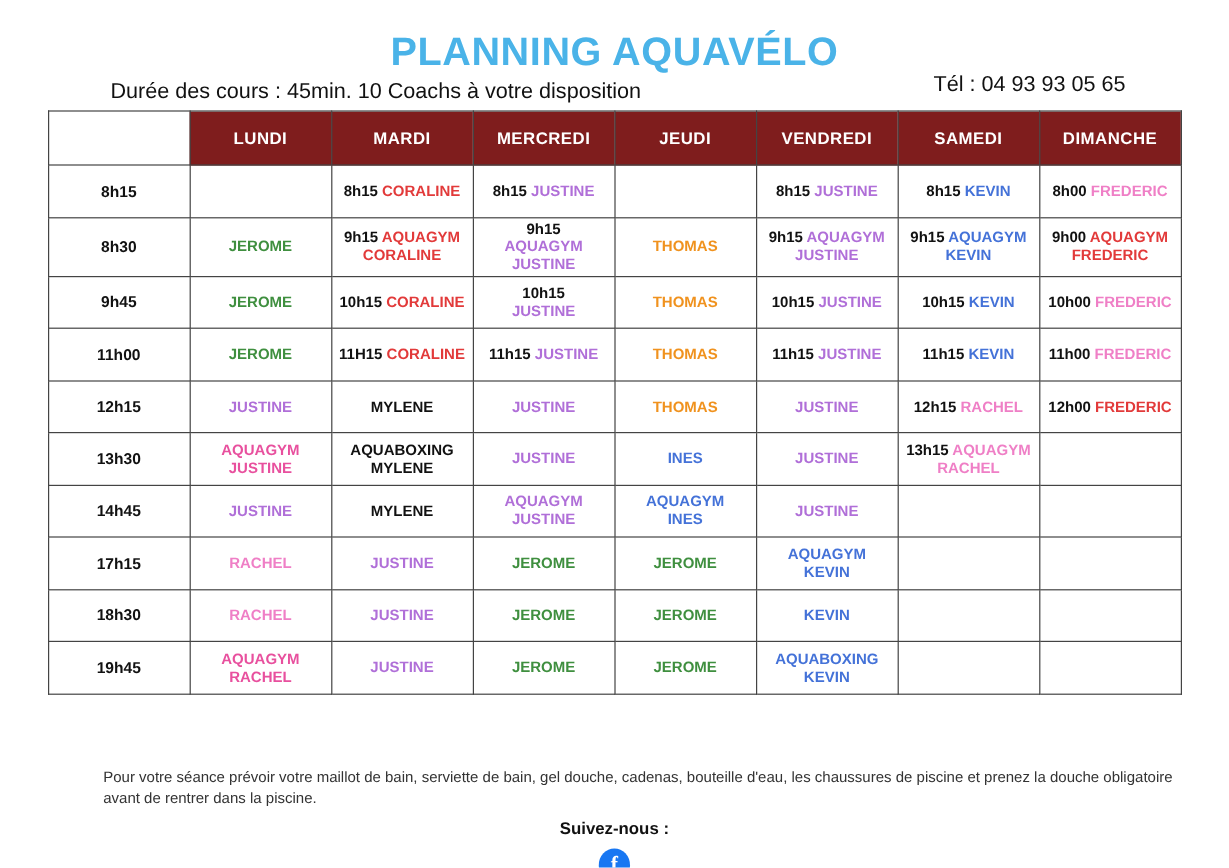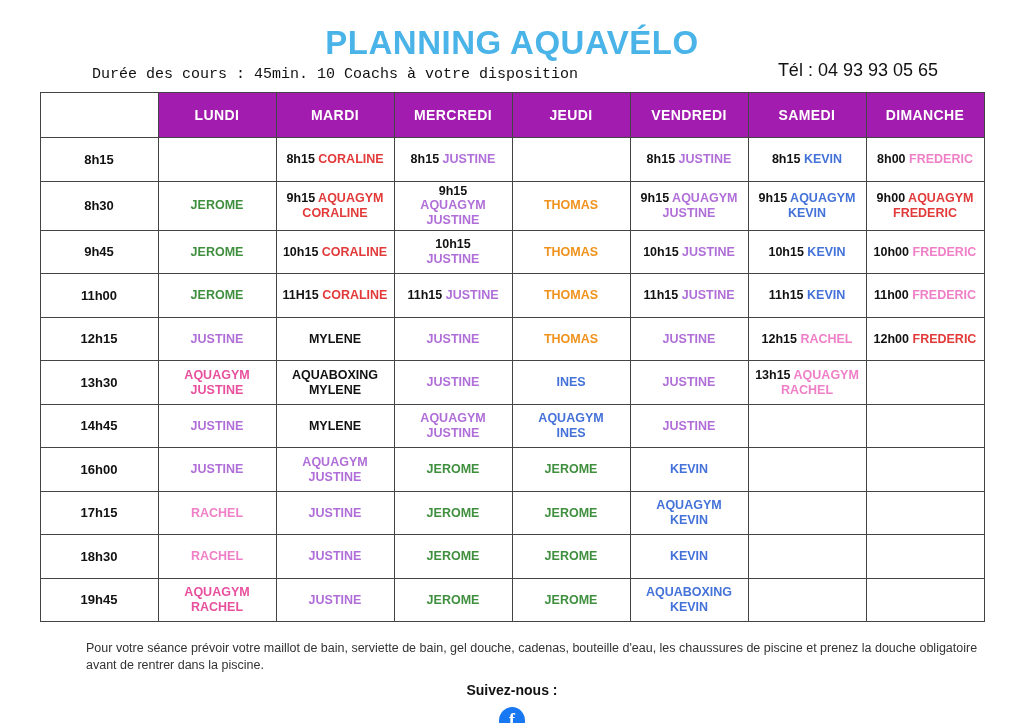--- a/index.html
+++ b/index.html
@@ -28,23 +28,22 @@
     text-align: center;
     font-size: 33px;
     font-weight: bold;
     color: #4ab3e8;
     letter-spacing: 0.5px;
   }
   .subtitle {
     position: absolute;
     top: 66px;
     left: 92px;
-    font-size: 15px;
-    color: #111;
-    font-family: Liberation Mono, monospace;
+    font-size: 18px;
+    color: #111;
   }
   .phone {
     position: absolute;
     top: 60px;
     right: 86px;
     font-size: 18px;
     color: #111;
   }
   table.planning {
     border-collapse: collapse;
@@ -56,21 +55,21 @@
   table.planning td, table.planning th {
     border: 1.5px solid #444;
     text-align: center;
     vertical-align: middle;
     padding: 2px 3px;
     font-size: 12.5px;
     font-weight: bold;
     line-height: 1.18;
   }
   table.planning thead th {
-    background: #a21caf;
+    background: #7f1d1d;
     color: #ffffff;
     height: 40px;
     font-size: 14px;
     letter-spacing: 0.4px;
   }
   table.planning thead th.corner {
     background: #ffffff;
   }
   table.planning tbody td.hour {
     width: 100px;
@@ -238,30 +237,20 @@
         <td class="hour">14h45</td>
         <td><span class="c-purple">JUSTINE</span></td>
         <td><span class="t-time">MYLENE</span></td>
         <td><span class="c-purple">AQUAGYM</span><br><span class="c-purple">JUSTINE</span></td>
         <td><span class="c-blue">AQUAGYM</span><br><span class="c-blue">INES</span></td>
         <td><span class="c-purple">JUSTINE</span></td>
         <td></td>
         <td></td>
       </tr>
       <tr>
-        <td class="hour">16h00</td>
-        <td><span class="c-purple">JUSTINE</span></td>
-        <td><span class="c-purple">AQUAGYM</span><br><span class="c-purple">JUSTINE</span></td>
-        <td><span class="c-green">JEROME</span></td>
-        <td><span class="c-green">JEROME</span></td>
-        <td><span class="c-blue">KEVIN</span></td>
-        <td></td>
-        <td></td>
-      </tr>
-      <tr>
         <td class="hour">17h15</td>
         <td><span class="c-pink">RACHEL</span></td>
         <td><span class="c-purple">JUSTINE</span></td>
         <td><span class="c-green">JEROME</span></td>
         <td><span class="c-green">JEROME</span></td>
         <td><span class="c-blue">AQUAGYM</span><br><span class="c-blue">KEVIN</span></td>
         <td></td>
         <td></td>
       </tr>
       <tr>

